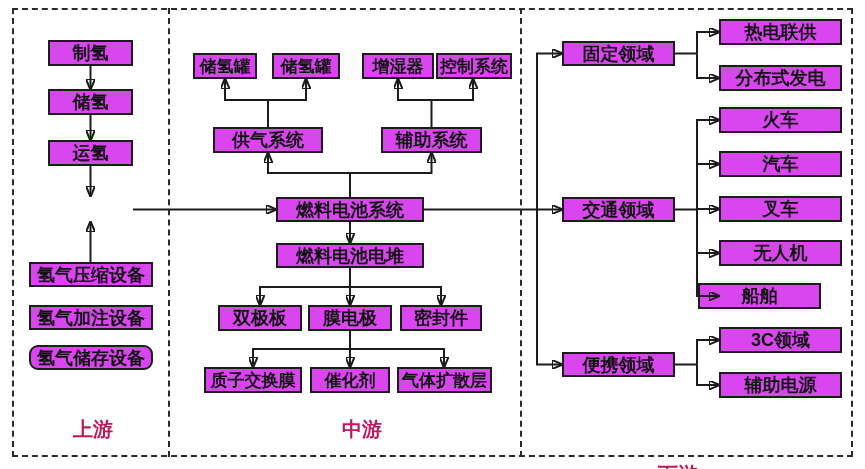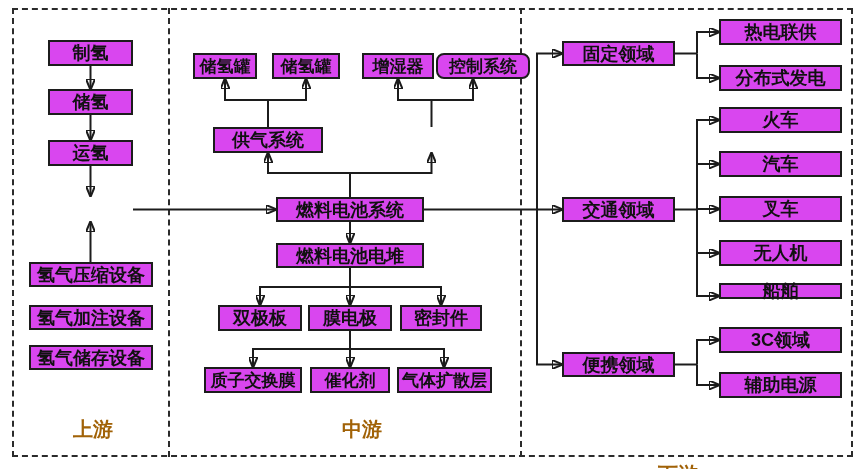--- a/index.html
+++ b/index.html
@@ -20,21 +20,21 @@
   }
   .node{
     position:absolute;box-sizing:border-box;
     border:2px solid #1c1c1c;background:#d946ef;
     display:flex;align-items:center;justify-content:center;
     font-size:18px;font-weight:bold;color:#111;
     white-space:nowrap;line-height:1;z-index:2;
     letter-spacing:0;
   }
   .section-label{
-    position:absolute;font-size:20px;font-weight:bold;color:#a16207;
+    position:absolute;font-size:20px;font-weight:bold;color:#be185d;
     white-space:nowrap;z-index:2;transform:translateX(-50%);
   }
   #wires{
     position:absolute;left:0;top:0;width:865px;height:469px;
     z-index:3;pointer-events:none;
   }
   #wires path{stroke:#1c1c1c;stroke-width:2;fill:none;}
 </style>
 </head>
 <body>
@@ -43,49 +43,50 @@
 
   <div class="outer-frame"></div>
   <div class="divider" style="left:168px;"></div>
   <div class="divider" style="left:520px;"></div>
 
   <div class="node" style="left:48px;top:40px;width:85px;height:26px;">制氢</div>
   <div class="node" style="left:48px;top:89px;width:85px;height:26px;">储氢</div>
   <div class="node" style="left:48px;top:140px;width:85px;height:26px;">运氢</div>
   <div class="node" style="left:29px;top:262px;width:124px;height:25px;">氢气压缩设备</div>
   <div class="node" style="left:29px;top:305px;width:124px;height:25px;">氢气加注设备</div>
-  <div class="node" style="left:29px;top:345px;width:124px;height:25px;">氢气储存设备</div>
+  <div class="node" style="left:29px;top:345px;width:124px;height:25px;border-radius:9px;">氢气储存设备</div>
   <div class="section-label" style="left:93px;top:416px;">上游</div>
 
   <div class="node" style="left:193px;top:53px;width:64px;height:26px;font-size:17px;">储氢罐</div>
   <div class="node" style="left:272px;top:53px;width:68px;height:26px;font-size:17px;">储氢罐</div>
   <div class="node" style="left:362px;top:53px;width:72px;height:26px;font-size:17px;">增湿器</div>
-  <div class="node" style="left:436px;top:53px;width:94px;height:26px;font-size:17px;border-radius:8px;">控制系统</div>
+  <div class="node" style="left:436px;top:53px;width:76px;height:26px;font-size:17px;">控制系统</div>
   <div class="node" style="left:213px;top:127px;width:110px;height:26px;">供气系统</div>
+  <div class="node" style="left:381px;top:127px;width:101px;height:26px;">辅助系统</div>
   <div class="node" style="left:276px;top:197px;width:148px;height:25px;">燃料电池系统</div>
   <div class="node" style="left:276px;top:243px;width:148px;height:25px;">燃料电池电堆</div>
   <div class="node" style="left:218px;top:305px;width:84px;height:26px;">双极板</div>
   <div class="node" style="left:308px;top:305px;width:84px;height:26px;">膜电极</div>
   <div class="node" style="left:400px;top:305px;width:82px;height:26px;">密封件</div>
   <div class="node" style="left:204px;top:367px;width:98px;height:26px;font-size:17px;">质子交换膜</div>
   <div class="node" style="left:310px;top:367px;width:80px;height:26px;font-size:17px;">催化剂</div>
   <div class="node" style="left:397px;top:367px;width:95px;height:26px;font-size:17px;">气体扩散层</div>
   <div class="section-label" style="left:362px;top:416px;">中游</div>
 
   <div class="node" style="left:562px;top:41px;width:113px;height:25px;">固定领域</div>
   <div class="node" style="left:562px;top:197px;width:113px;height:25px;">交通领域</div>
   <div class="node" style="left:562px;top:352px;width:113px;height:25px;">便携领域</div>
 
   <div class="node" style="left:719px;top:19px;width:123px;height:26px;">热电联供</div>
   <div class="node" style="left:719px;top:65px;width:123px;height:26px;">分布式发电</div>
   <div class="node" style="left:719px;top:107px;width:123px;height:26px;">火车</div>
   <div class="node" style="left:719px;top:151px;width:123px;height:26px;">汽车</div>
   <div class="node" style="left:719px;top:196px;width:123px;height:26px;">叉车</div>
   <div class="node" style="left:719px;top:240px;width:123px;height:26px;">无人机</div>
-  <div class="node" style="left:719px;top:283px;width:123px;height:16px;">船舶</div>
+  <div class="node" style="left:698px;top:283px;width:123px;height:26px;">船舶</div>
   <div class="node" style="left:719px;top:327px;width:123px;height:26px;">3C领域</div>
   <div class="node" style="left:719px;top:372px;width:123px;height:26px;">辅助电源</div>
   <div class="section-label" style="left:678px;top:418px;margin-top:43px;">下游</div>
 
   <svg id="wires" viewBox="0 0 865 469">
     <defs>
       <marker id="ah" markerUnits="userSpaceOnUse" markerWidth="11" markerHeight="9" refX="10" refY="4.5" orient="auto">
         <path d="M0,0 L11,4.5 L0,9 Z" fill="#1c1c1c" stroke="none"></path>
       </marker>
     </defs>

